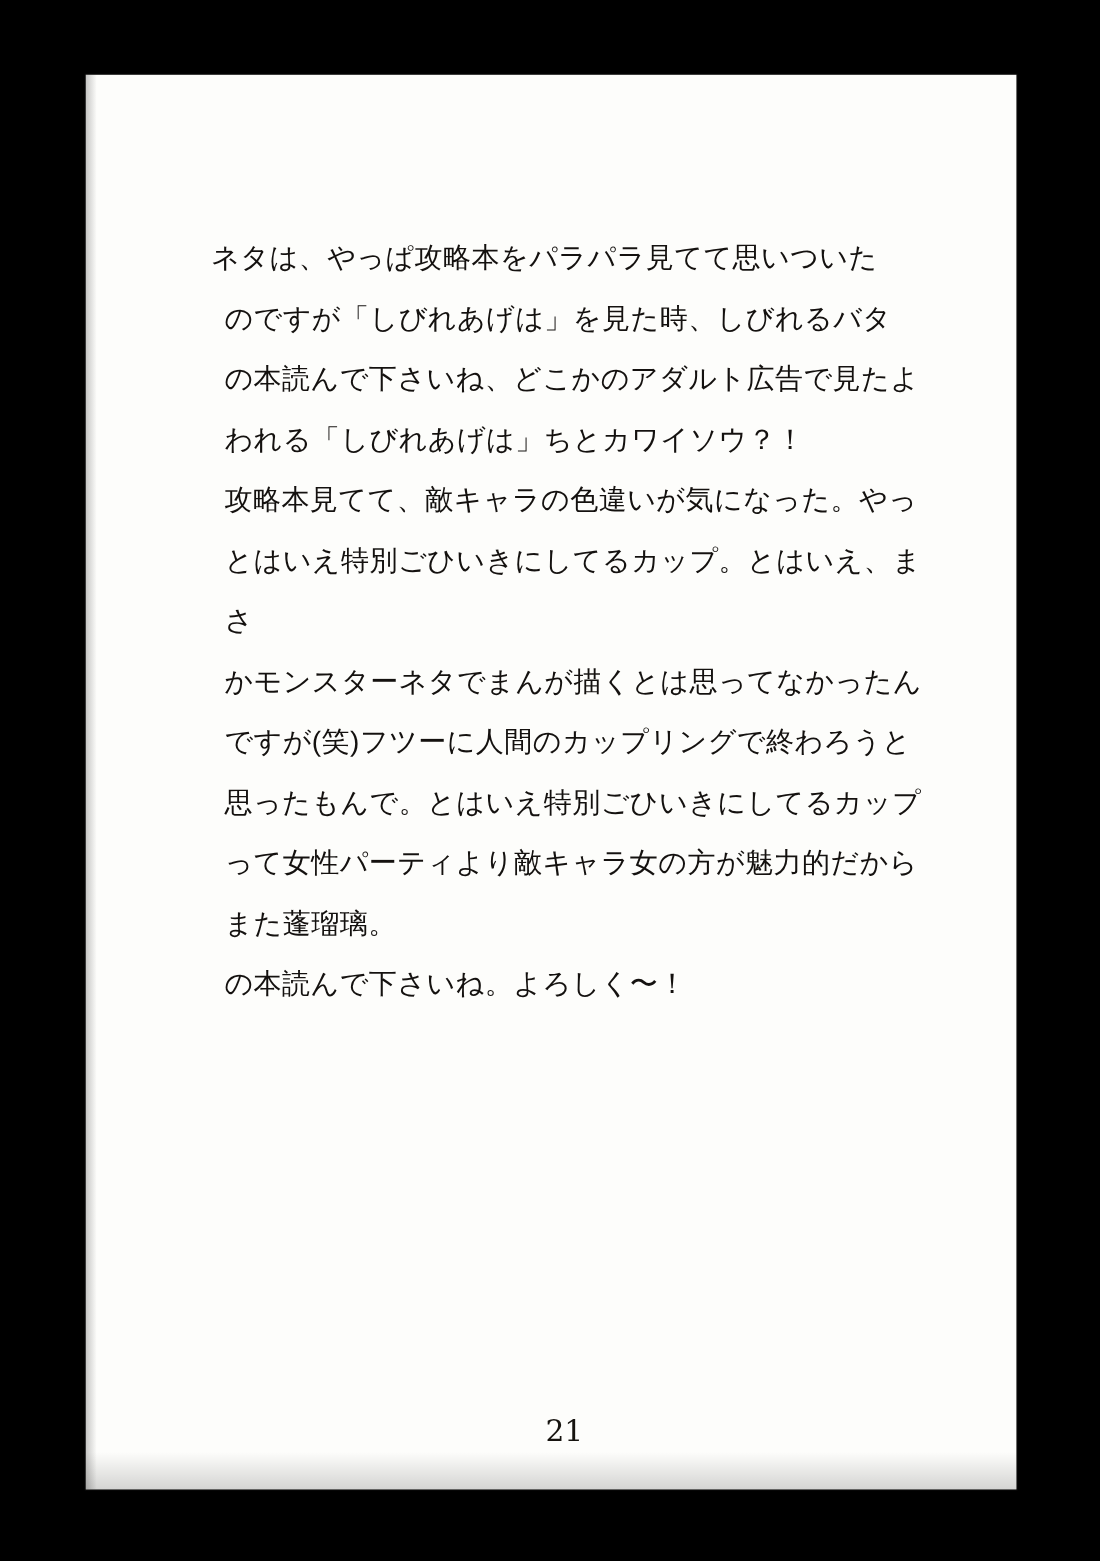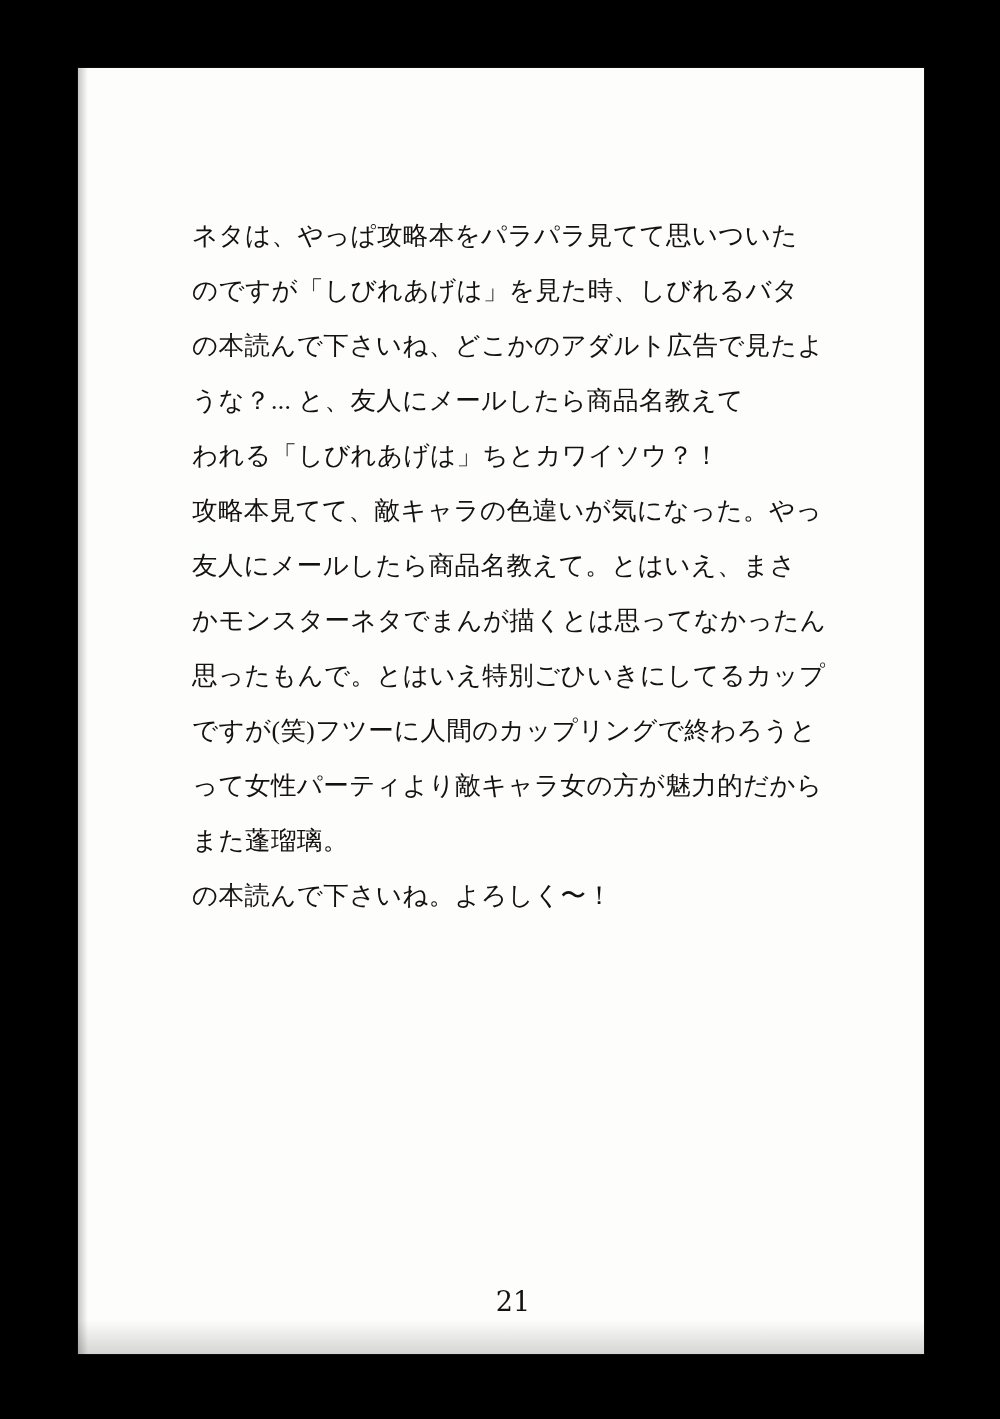--- a/index.html
+++ b/index.html
@@ -37,25 +37,26 @@
     width: 650px;
   }
   .para {
     margin: 0;
     padding: 0;
     font-size: 25.5px;
     line-height: 55px;
     color: #14110f;
     letter-spacing: 0.4px;
     text-align: left;
-    font-family: Liberation Serif, serif;
+    font-family: Liberation Sans, sans-serif;
     font-weight: 400;
   }
   .para + .para {
     margin-top: 0;
+    margin-left: 12px;
   }
   .page-number {
     position: absolute;
     left: 0;
     top: 1218px;
     width: 870px;
     text-align: center;
     font-size: 27px;
     color: #16130f;
     font-family: "DejaVu Serif", "Liberation Serif", serif;
@@ -82,27 +83,26 @@
 </head>
 <body>
 
 <div class="page-frame">
   <div class="page-sheet">
 
     <div class="text-block">
       <p class="para">ネタは、やっぱ攻略本をパラパラ見てて思いついた</p>
       <p class="para">のですが「しびれあげは」を見た時、しびれるバタ</p>
       <p class="para">の本読んで下さいね、どこかのアダルト広告で見たよ</p>
-      <p class="para">うな？... と、友人にメールしたら商品名教えて</p>
       <p class="para">われる「しびれあげは」ちとカワイソウ？！</p>
       <p class="para">攻略本見てて、敵キャラの色違いが気になった。やっ</p>
-      <p class="para">友人にメールしたら商品名教えて。とはいえ、まさ</p>
+      <p class="para">とはいえ特別ごひいきにしてるカップ。とはいえ、まさ</p>
       <p class="para">かモンスターネタでまんが描くとは思ってなかったん</p>
+      <p class="para">ですが(笑)フツーに人間のカップリングで終わろうと</p>
       <p class="para">思ったもんで。とはいえ特別ごひいきにしてるカップ</p>
-      <p class="para">ですが(笑)フツーに人間のカップリングで終わろうと</p>
       <p class="para">って女性パーティより敵キャラ女の方が魅力的だから</p>
       <p class="para">また蓬瑠璃。</p>
       <p class="para">の本読んで下さいね。よろしく〜！</p>
     </div>
 
     <div class="page-number">21</div>
   </div>
   <div class="edge-shade-left"></div>
   <div class="edge-shade-bottom"></div>
 </div>

